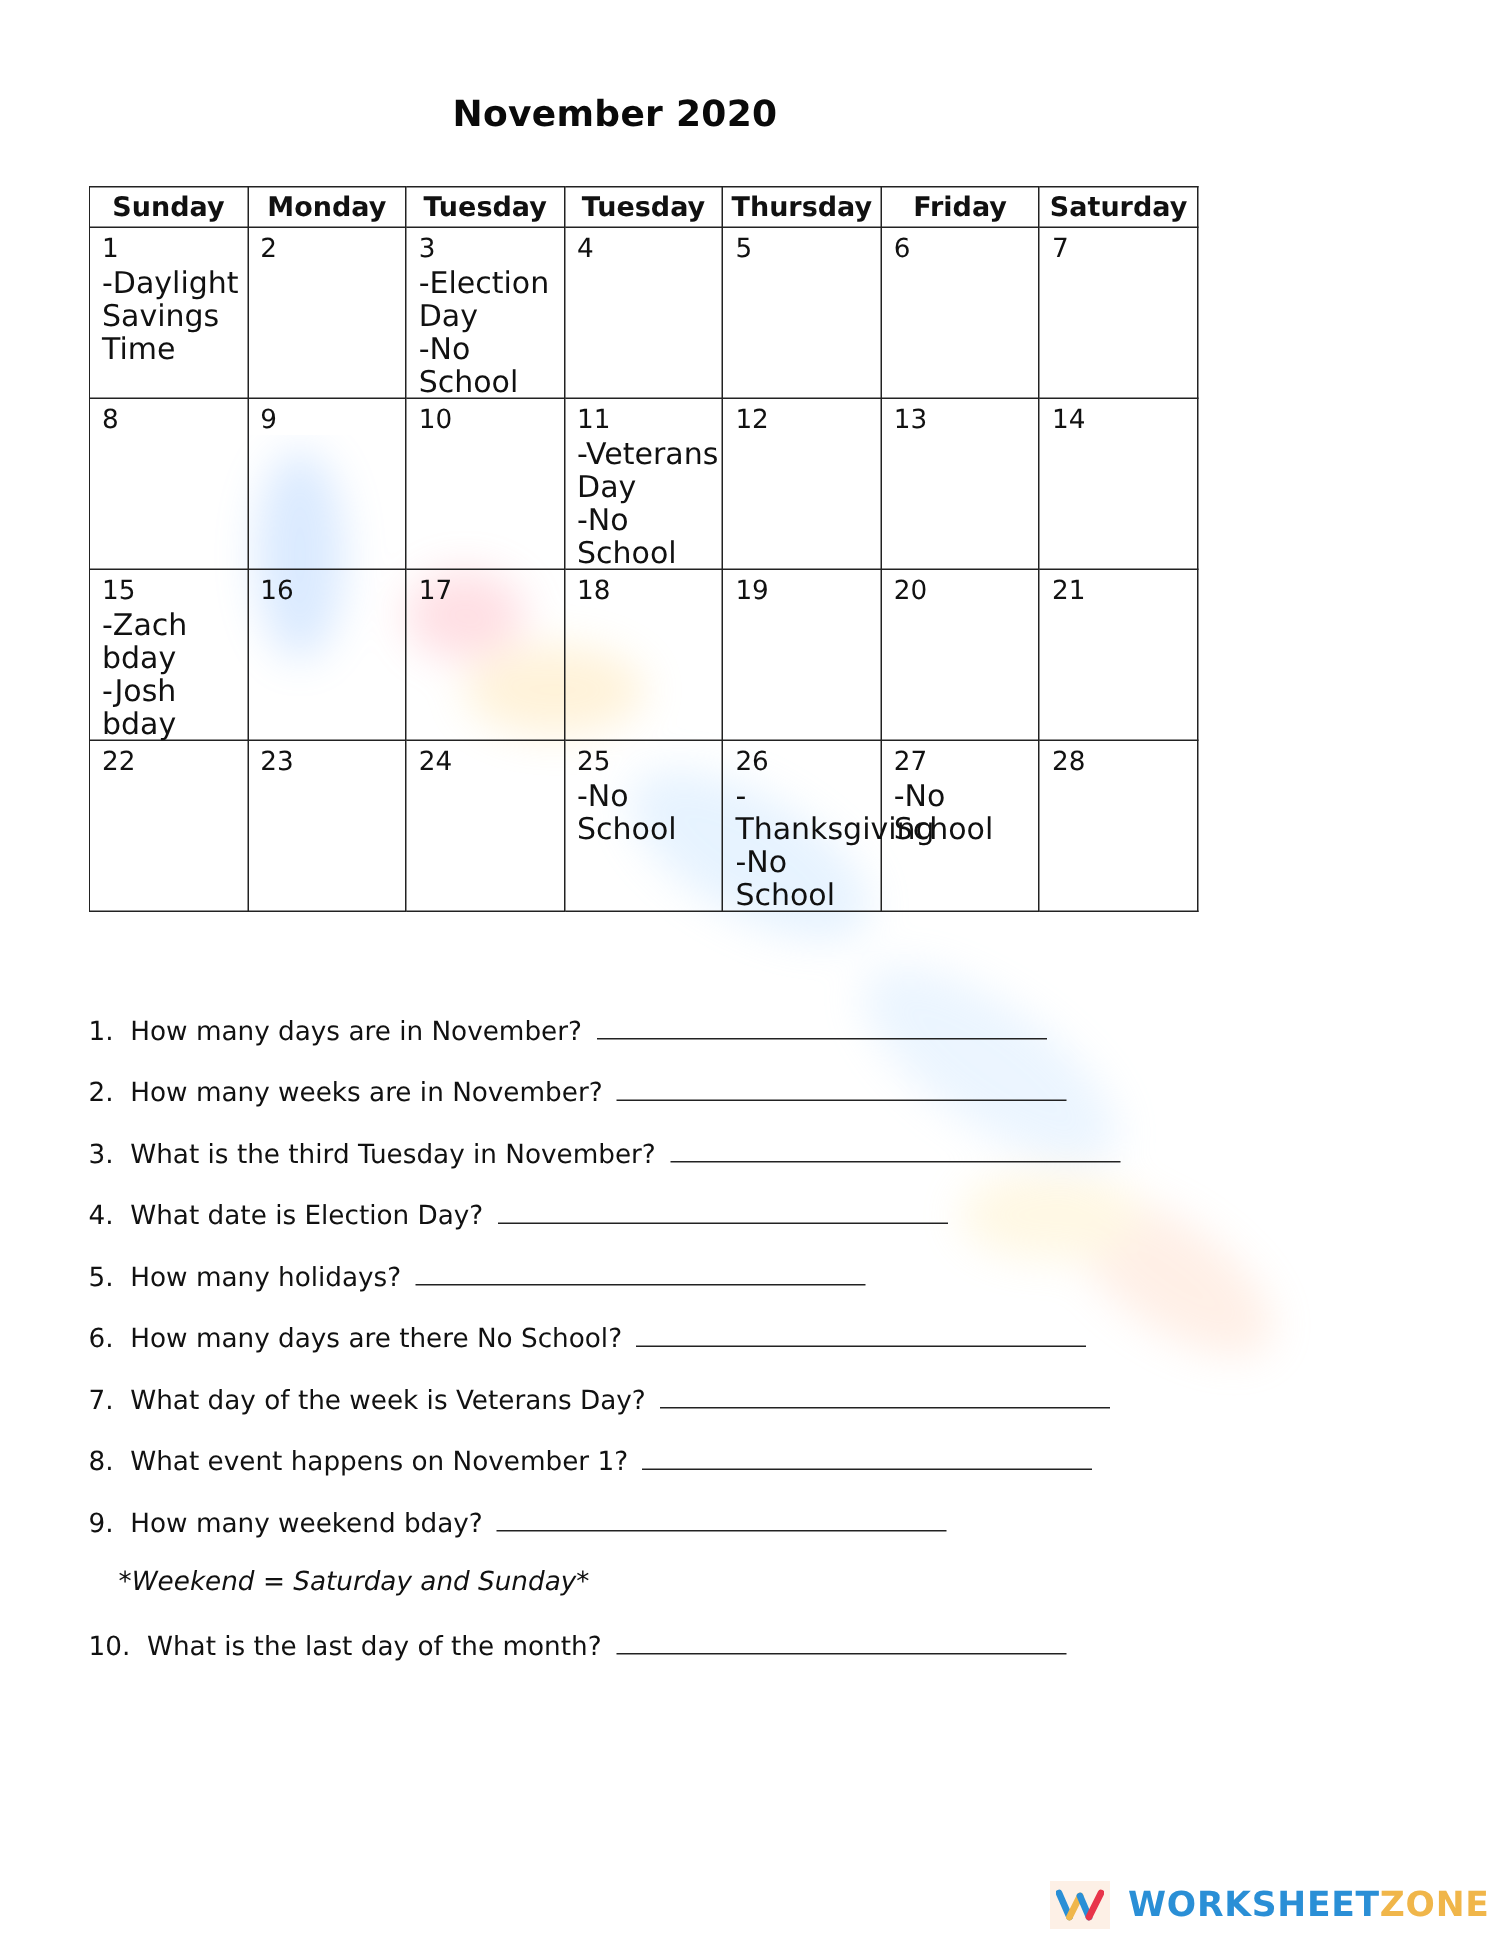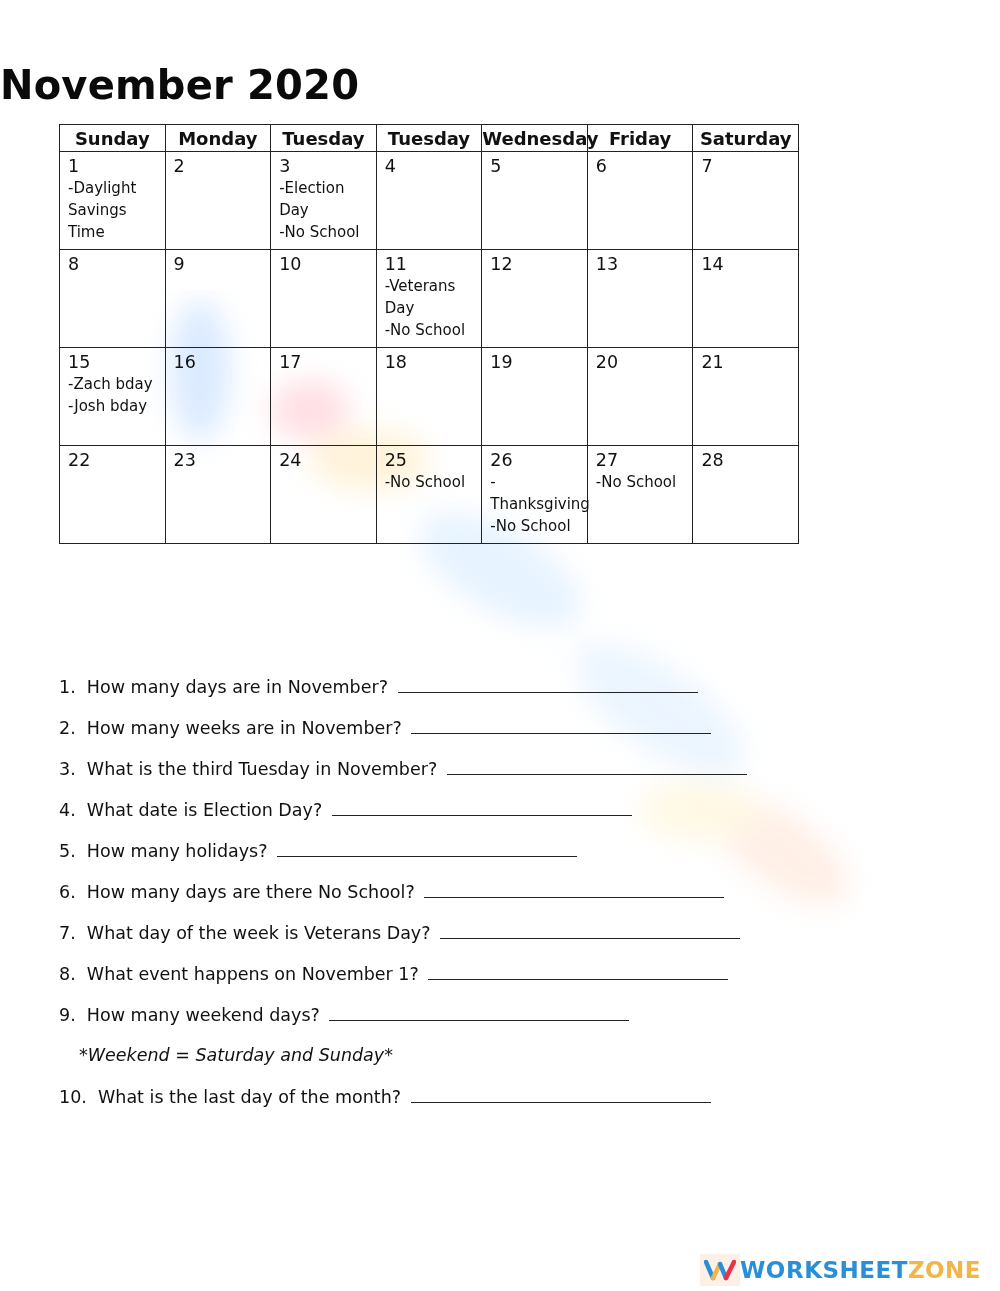--- a/index.html
+++ b/index.html
@@ -1,32 +1,32 @@
 <!DOCTYPE html>
 <html><head>
 <meta charset="utf-8">
 <style>
   html, body { margin:0; padding:0; background:#ffffff; }
   body { width:1000px; height:1291px; position:relative; overflow:hidden; font-family:"DejaVu Sans", sans-serif; color:#111; }
   .watermark { position:absolute; left:140px; top:290px; width:760px; height:700px; pointer-events:none; opacity:0.28; }
-  .title { position:absolute; left:0; width:820px; top:62px; text-align:left; font-weight:bold; font-size:40px; letter-spacing:0.2px; color:#0a0a0a; }
+  .title { position:absolute; left:0; width:820px; top:62px; text-align:center; font-weight:bold; font-size:24px; letter-spacing:0.2px; color:#0a0a0a; }
   table.cal { position:absolute; left:59px; top:124px; width:740px; border-collapse:collapse; table-layout:fixed; }
   table.cal th, table.cal td { border:1.5px solid #222; }
   table.cal th { height:26px; font-size:18px; font-weight:bold; text-align:center; padding:0; }
   table.cal td { height:94px; vertical-align:top; padding:3px 0 0 8px; }
   .daynum { font-size:17.5px; line-height:22px; }
-  .note { font-size:15px; line-height:22px; white-space:pre-line; }
+  .note { font-size:20px; line-height:22px; white-space:pre-line; }
   .questions { position:absolute; left:59px; top:674px; font-size:17.5px; }
   .q { position:absolute; left:0; white-space:nowrap; height:24px; line-height:24px; }
   .q b { font-weight:normal; }
   .blank { display:inline-block; border-bottom:1.3px solid #222; height:18px; vertical-align:baseline; margin-left:4px; }
   .note-line { position:absolute; left:20px; white-space:nowrap; line-height:24px;font-style:italic; }
   .logo { position:absolute; left:700px; top:1255px; height:30px; display:flex; align-items:center; }
   .logo-mark { width:40px; height:32px; background:#fdf0e6; display:flex; align-items:center; justify-content:center; }
-  .logo-text { font-family:"DejaVu Sans", sans-serif; font-weight:bold; font-size:23px; letter-spacing:0.5px; }
+  .logo-text { font-family:"DejaVu Sans", sans-serif; font-weight:bold; font-size:23px; letter-spacing:0.5px; margin-left:12px; }
 </style>
 </head>
 <body>
 
 <svg class="watermark" viewBox="0 0 760 700">
   <defs>
       <filter id="bl">
         <feGaussianBlur stdDeviation="14"></feGaussianBlur>
       </filter>
     </defs>
@@ -43,21 +43,21 @@
 
 <div class="title">November 2020</div>
 
 <table class="cal">
   <thead>
     <tr>
       <th>Sunday</th>
       <th>Monday</th>
       <th>Tuesday</th>
       <th>Tuesday</th>
-      <th>Wednesday</th>
+      <th>Thursday</th>
       <th>Friday</th>
       <th>Saturday</th>
     </tr>
   </thead>
   <tbody>
     <tr>
       <td>
           <div class="daynum">1</div>
           <div class="note">-Daylight
 Savings Time</div>
@@ -211,21 +211,21 @@
   </div>
   <div class="q" style="top:246px">
     <span>7.</span>&nbsp; <span>What </span><b>day</b><span> of the week is Veterans Day?</span>
     <span class="blank" style="width:300px"></span>
   </div>
   <div class="q" style="top:287px">
     <span>8.</span>&nbsp; <span>What event happens on November 1?</span><b></b><span></span>
     <span class="blank" style="width:300px"></span>
   </div>
   <div class="q" style="top:328px">
-    <span>9.</span>&nbsp; <span>How many </span><b>weekend</b><span> days?</span>
+    <span>9.</span>&nbsp; <span>How many </span><b>weekend</b><span> bday?</span>
     <span class="blank" style="width:300px"></span>
   </div>
   <div class="note-line" style="top:369px">*Weekend = Saturday and Sunday*</div>
   <div class="q" style="top:410px">
     <span>10.</span>&nbsp; <span>What is the last </span><b>day</b><span> of the month?</span>
     <span class="blank" style="width:300px"></span>
   </div>
 </div>
 
 <div class="logo">

